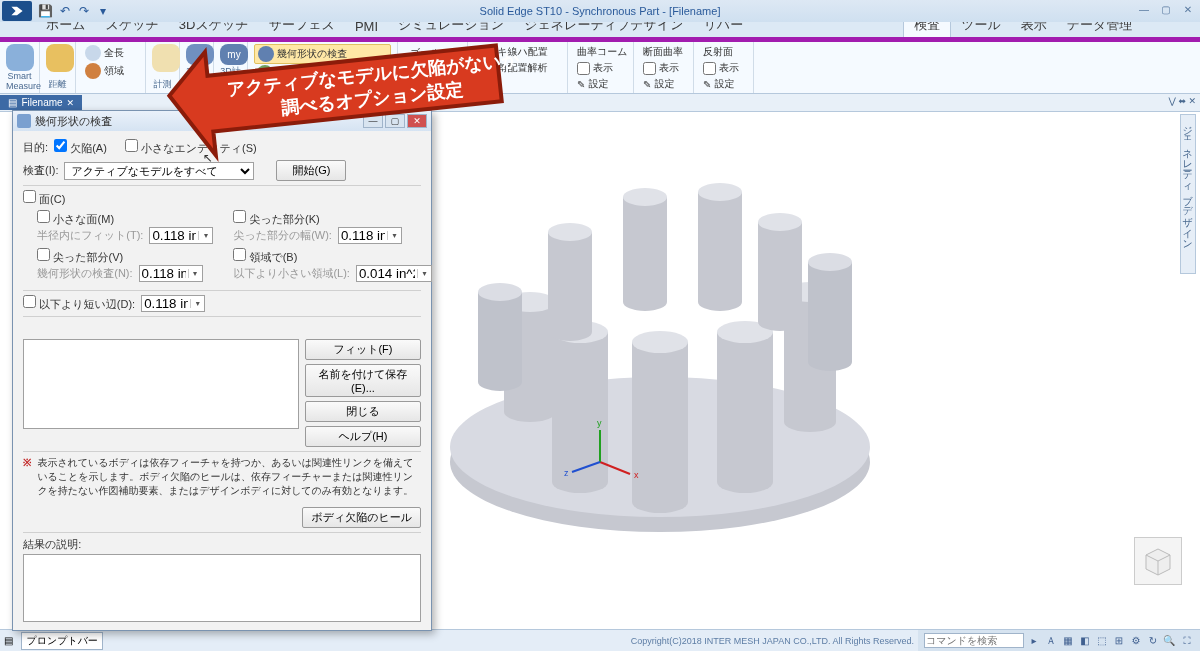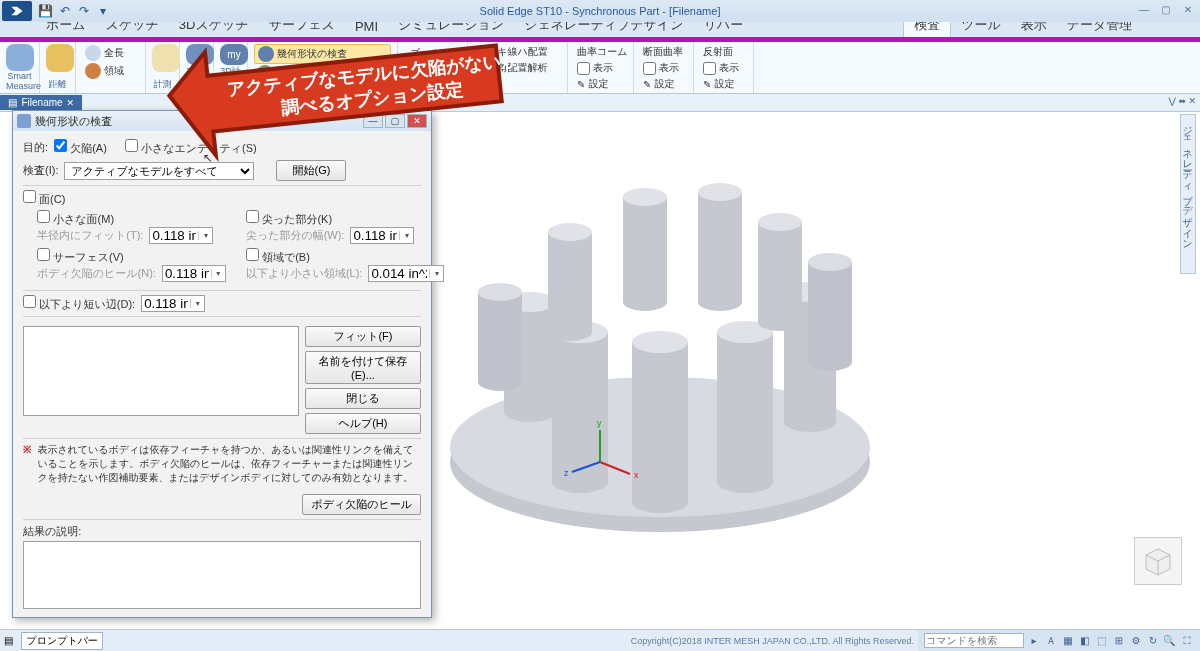--- a/index.html
+++ b/index.html
@@ -336,23 +336,23 @@
       <div class="cols indent" style="margin-top:3px">
         <div class="col">
           <label><input type="checkbox" style=""> <span>小さな面(M)</span></label>
           <div class="row">
               <label style="color:#999">半径内にフィット(T):</label>
               <div class="combo">
                 <input value="0.118 in" style="">
                 <span class="dd">▾</span>
               </div>
             </div>
-          <label><input type="checkbox" style=""> <span>サーフェス(V)</span></label>
+          <label><input type="checkbox" style=""> <span>尖った部分(V)</span></label>
           <div class="row">
-              <label style="color:#999">ボディ欠陥のヒール(N):</label>
+              <label style="color:#999">幾何形状の検査(N):</label>
               <div class="combo">
                 <input value="0.118 in" style="">
                 <span class="dd">▾</span>
               </div>
             </div>
         </div>
         <div class="col">
           <label><input type="checkbox" style=""> <span>尖った部分(K)</span></label>
           <div class="row">
               <label style="color:#999">尖った部分の幅(W):</label>
@@ -377,21 +377,21 @@
       <div class="row">
         <label><input type="checkbox" style=""> <span>以下より短い辺(D):</span></label>
         <div class="combo">
             <input value="0.118 in" style="">
             <span class="dd">▾</span>
           </div>
       </div>
     </div>
 
     <div class="section">
-      <div style="display:flex;margin-top:5px">
+      <div style="display:flex;margin-top:18px">
         <div class="results-box"></div>
         <div class="side-btns">
           <button class="btn">フィット(F)</button>
           <button class="btn" style="min-width:90px">名前を付けて保存(E)...</button>
           <button class="btn">閉じる</button>
           <button class="btn">ヘルプ(H)</button>
         </div>
       </div>
     </div>
 

